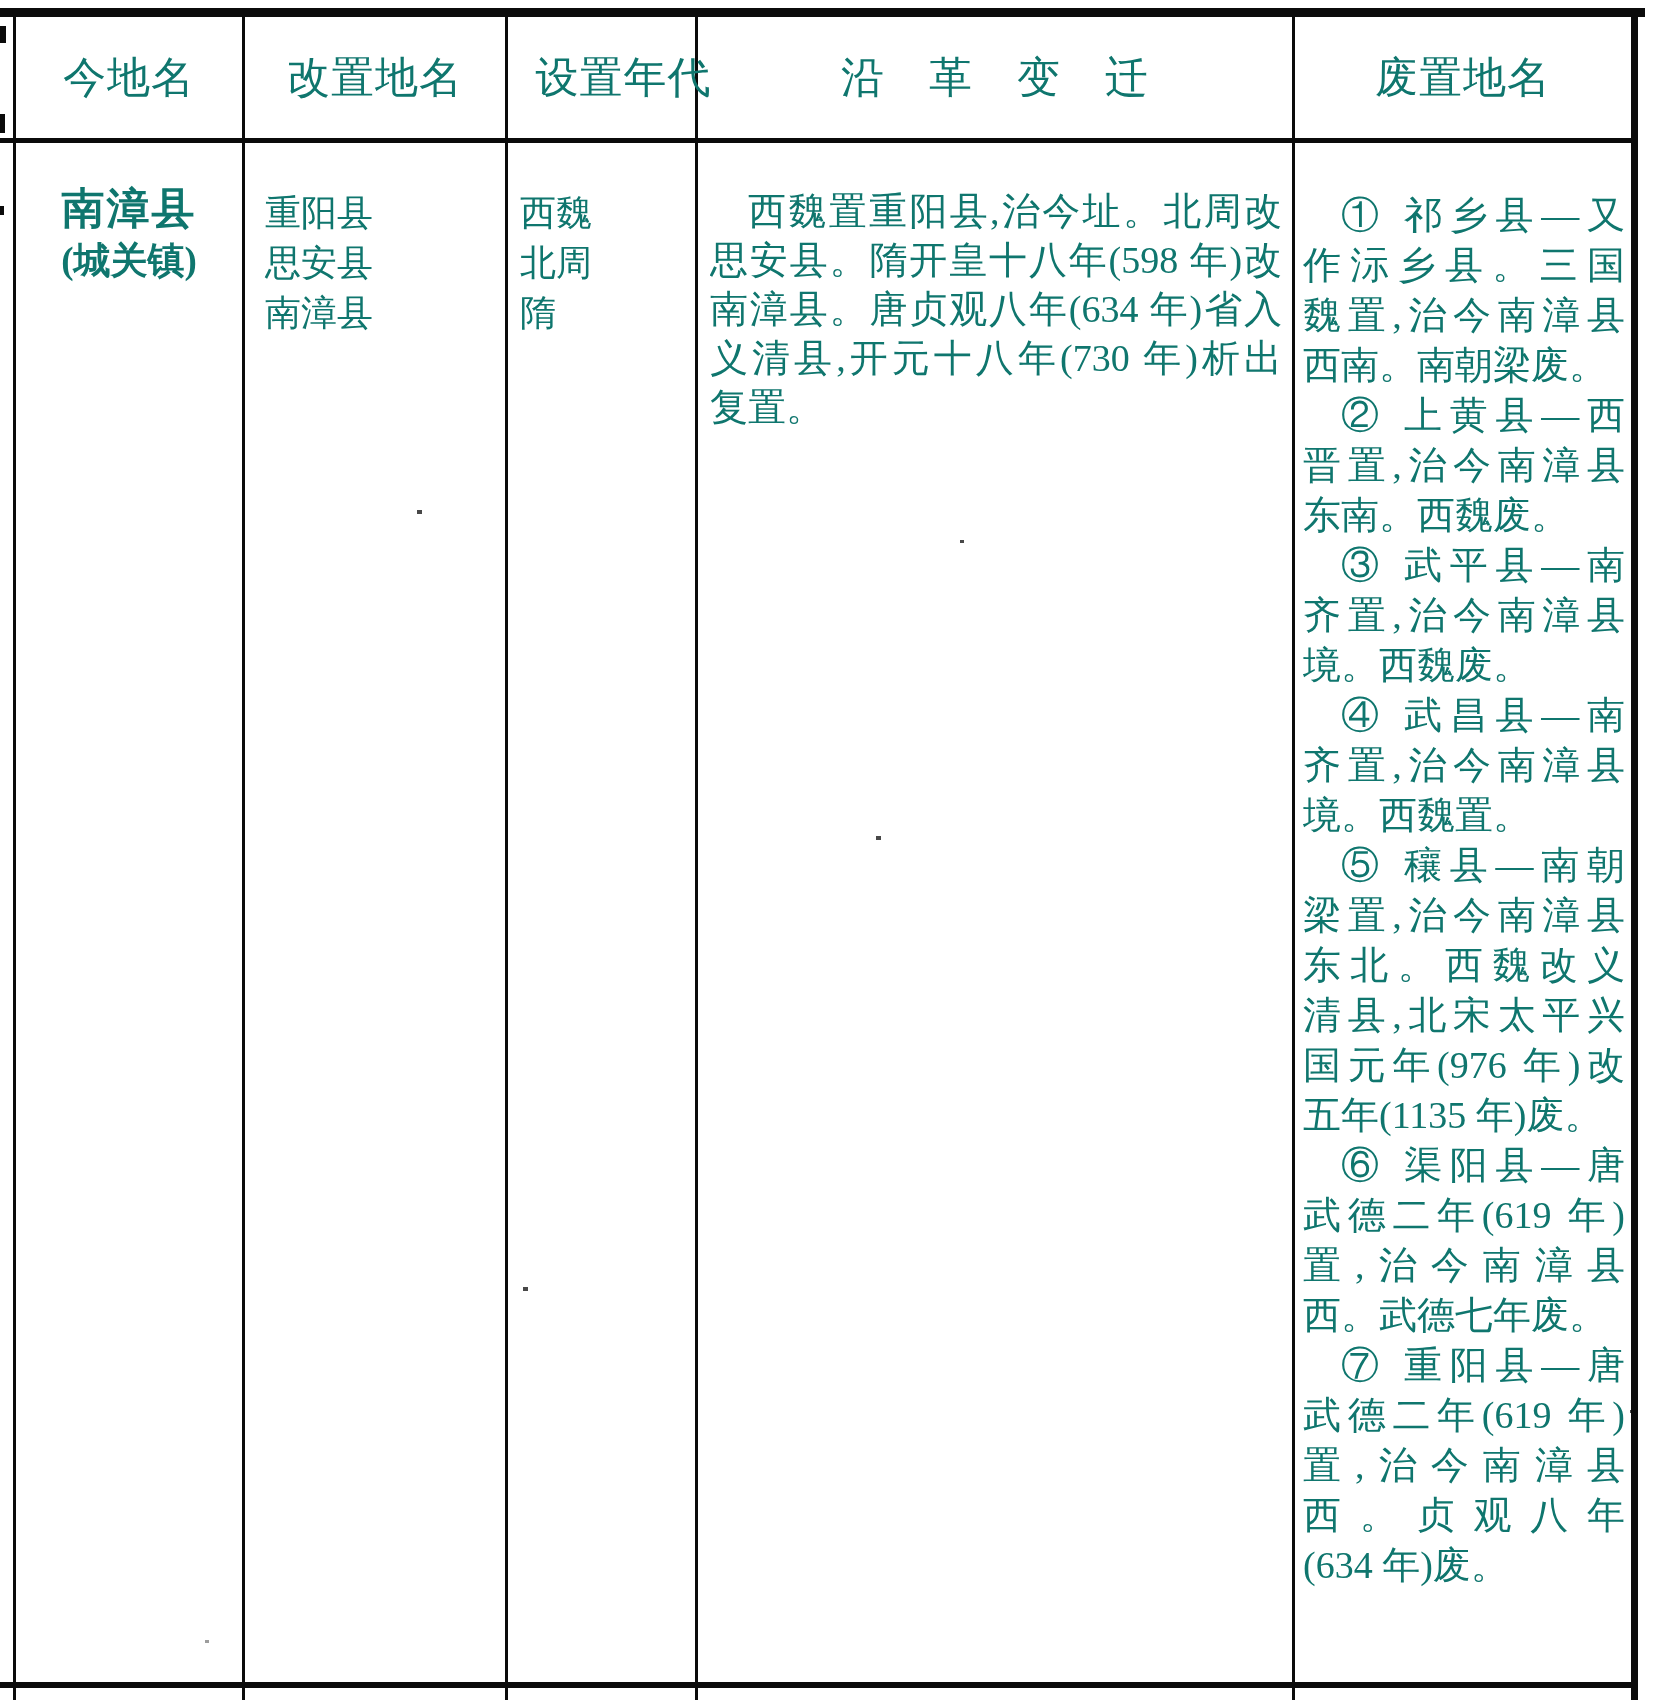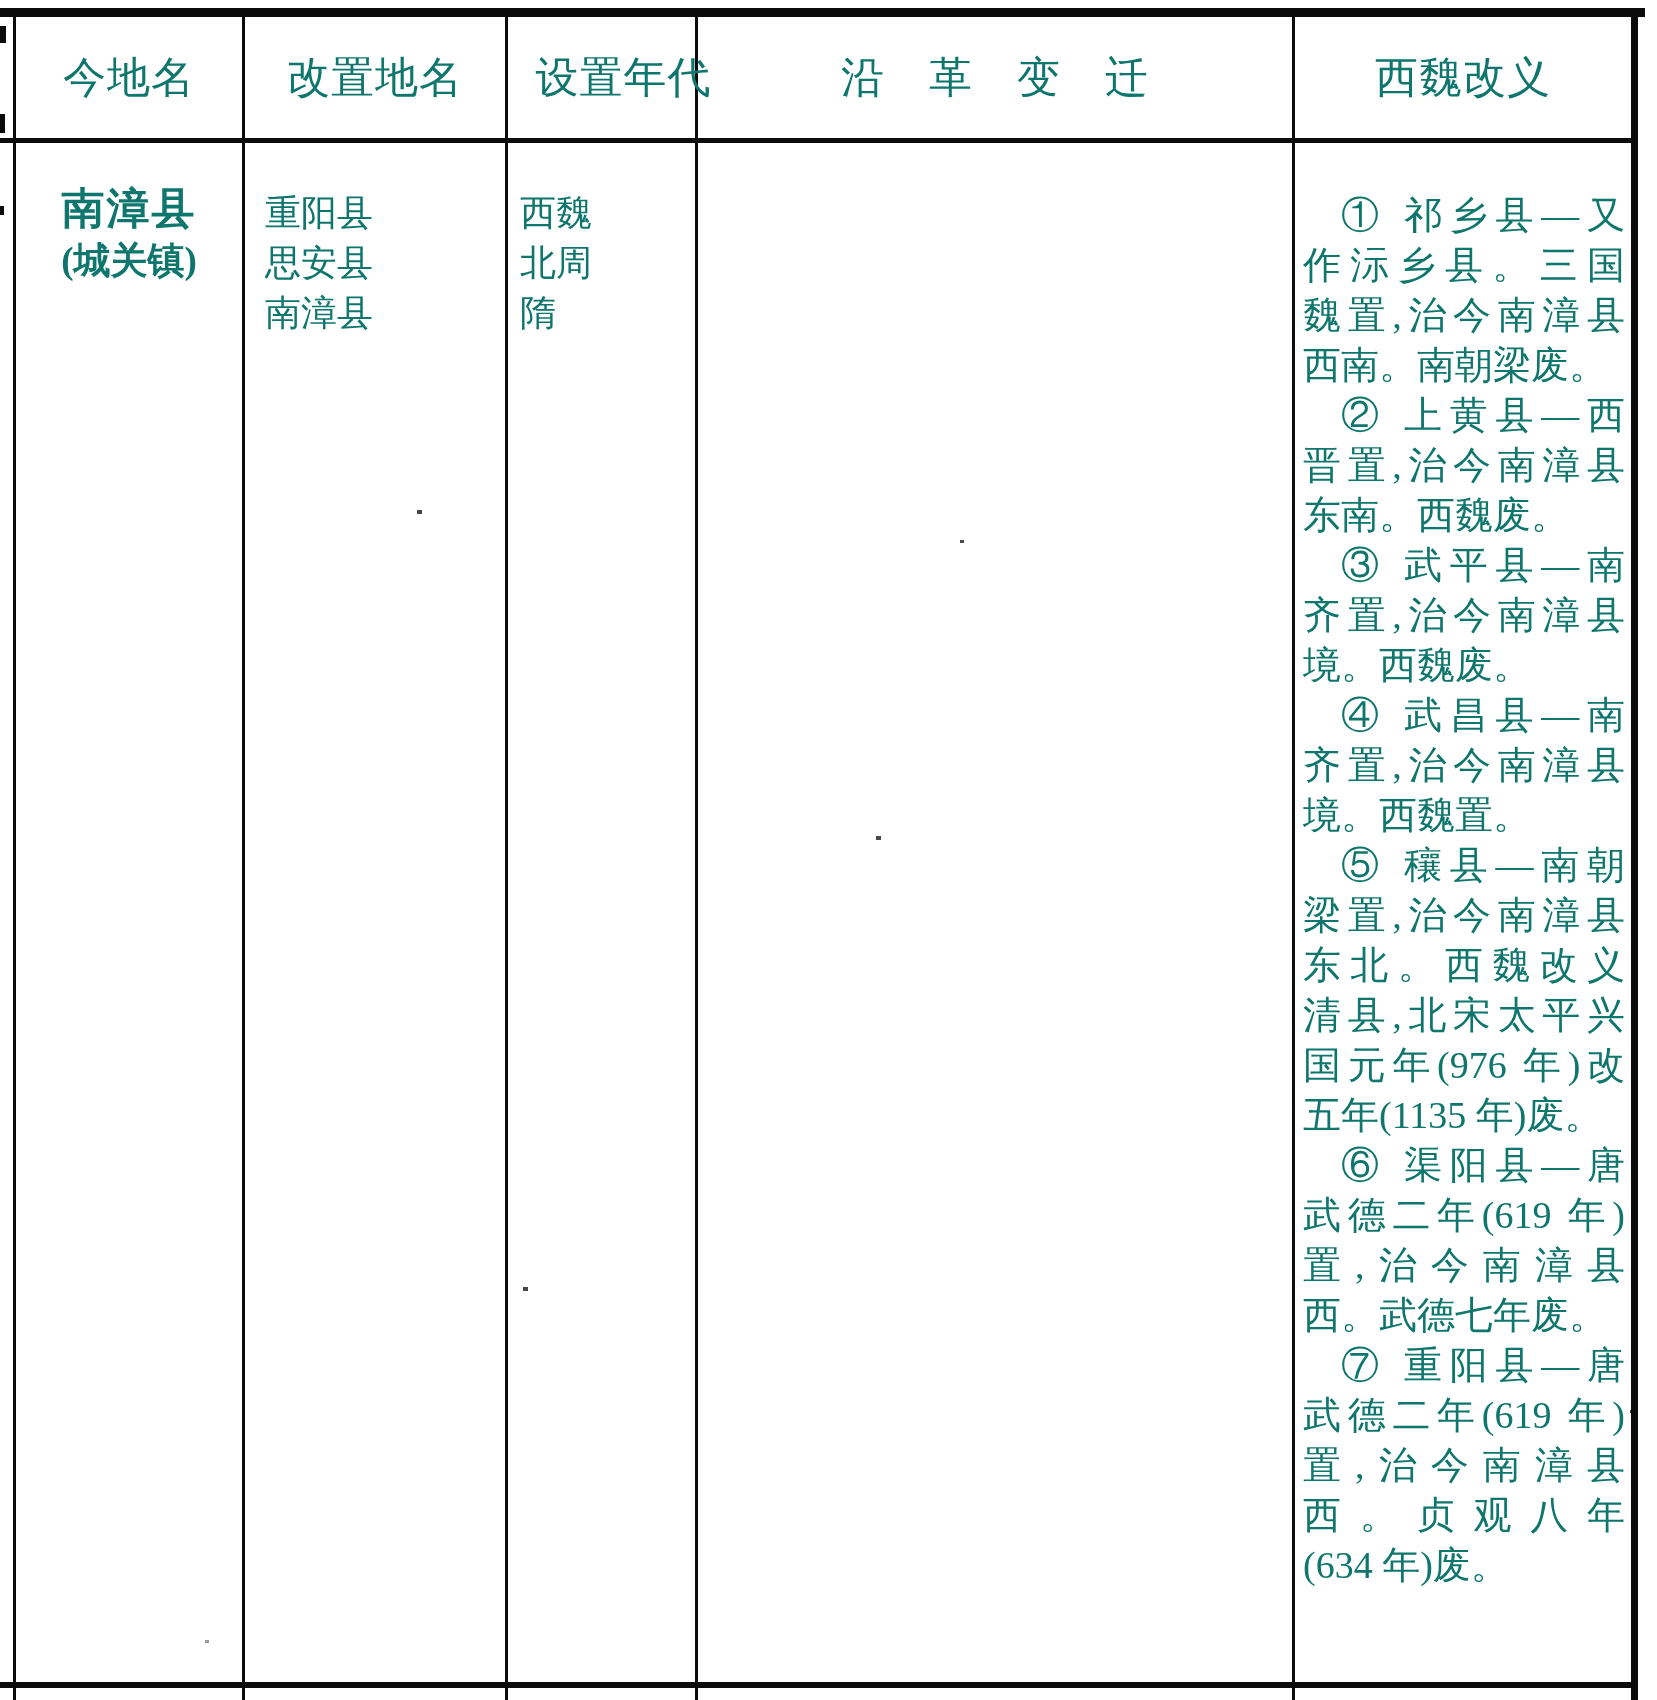--- a/index.html
+++ b/index.html
@@ -82,39 +82,46 @@
   <div class="speck sp2"></div>
   <div class="speck sp3"></div>
   <div class="speck sp4"></div>
   <div class="speck sp5"></div>
   <div class="speck sp7"></div>
 
   <div class="cell hdr hdr-1">今地名</div>
   <div class="cell hdr hdr-2">改置地名</div>
   <div class="cell hdr hdr-3">设置年代</div>
   <div class="cell hdr hdr-4">沿　革　变　迁</div>
-  <div class="cell hdr hdr-5">西魏改义</div>
+  <div class="cell hdr hdr-5">废置地名</div>
 
   <div class="cell body-cell cell-name">
     <div class="name-main">南漳县</div>
     <div class="name-note">(城关镇)</div>
   </div>
 
   <div class="cell body-cell cell-renamed" id="renamed-list">
       <div class="plain-line">重阳县</div>
       <div class="plain-line">思安县</div>
       <div class="plain-line">南漳县</div>
     </div>
 
   <div class="cell body-cell cell-era" id="era-list">
       <div class="plain-line">西魏</div>
       <div class="plain-line">北周</div>
       <div class="plain-line">隋</div>
     </div>
 
+  <div class="cell body-cell cell-evolution" id="evolution-text">
+      <div class="jline indent1">西魏置重阳县,治今址。北周改</div>
+      <div class="jline">思安县。隋开皇十八年(598 年)改</div>
+      <div class="jline">南漳县。唐贞观八年(634 年)省入</div>
+      <div class="jline">义清县,开元十八年(730 年)析出</div>
+      <div class="jline last">复置。</div>
+    </div>
 
   <div class="cell body-cell cell-abolished" id="abolished-list">
       <div>
         <div class="jline indent1">① 祁乡县—又</div>
         <div class="jline">作沶乡县。三国</div>
         <div class="jline">魏置,治今南漳县</div>
         <div class="jline last">西南。南朝梁废。</div>
       </div>
       <div>
         <div class="jline indent1">② 上黄县—西</div>

